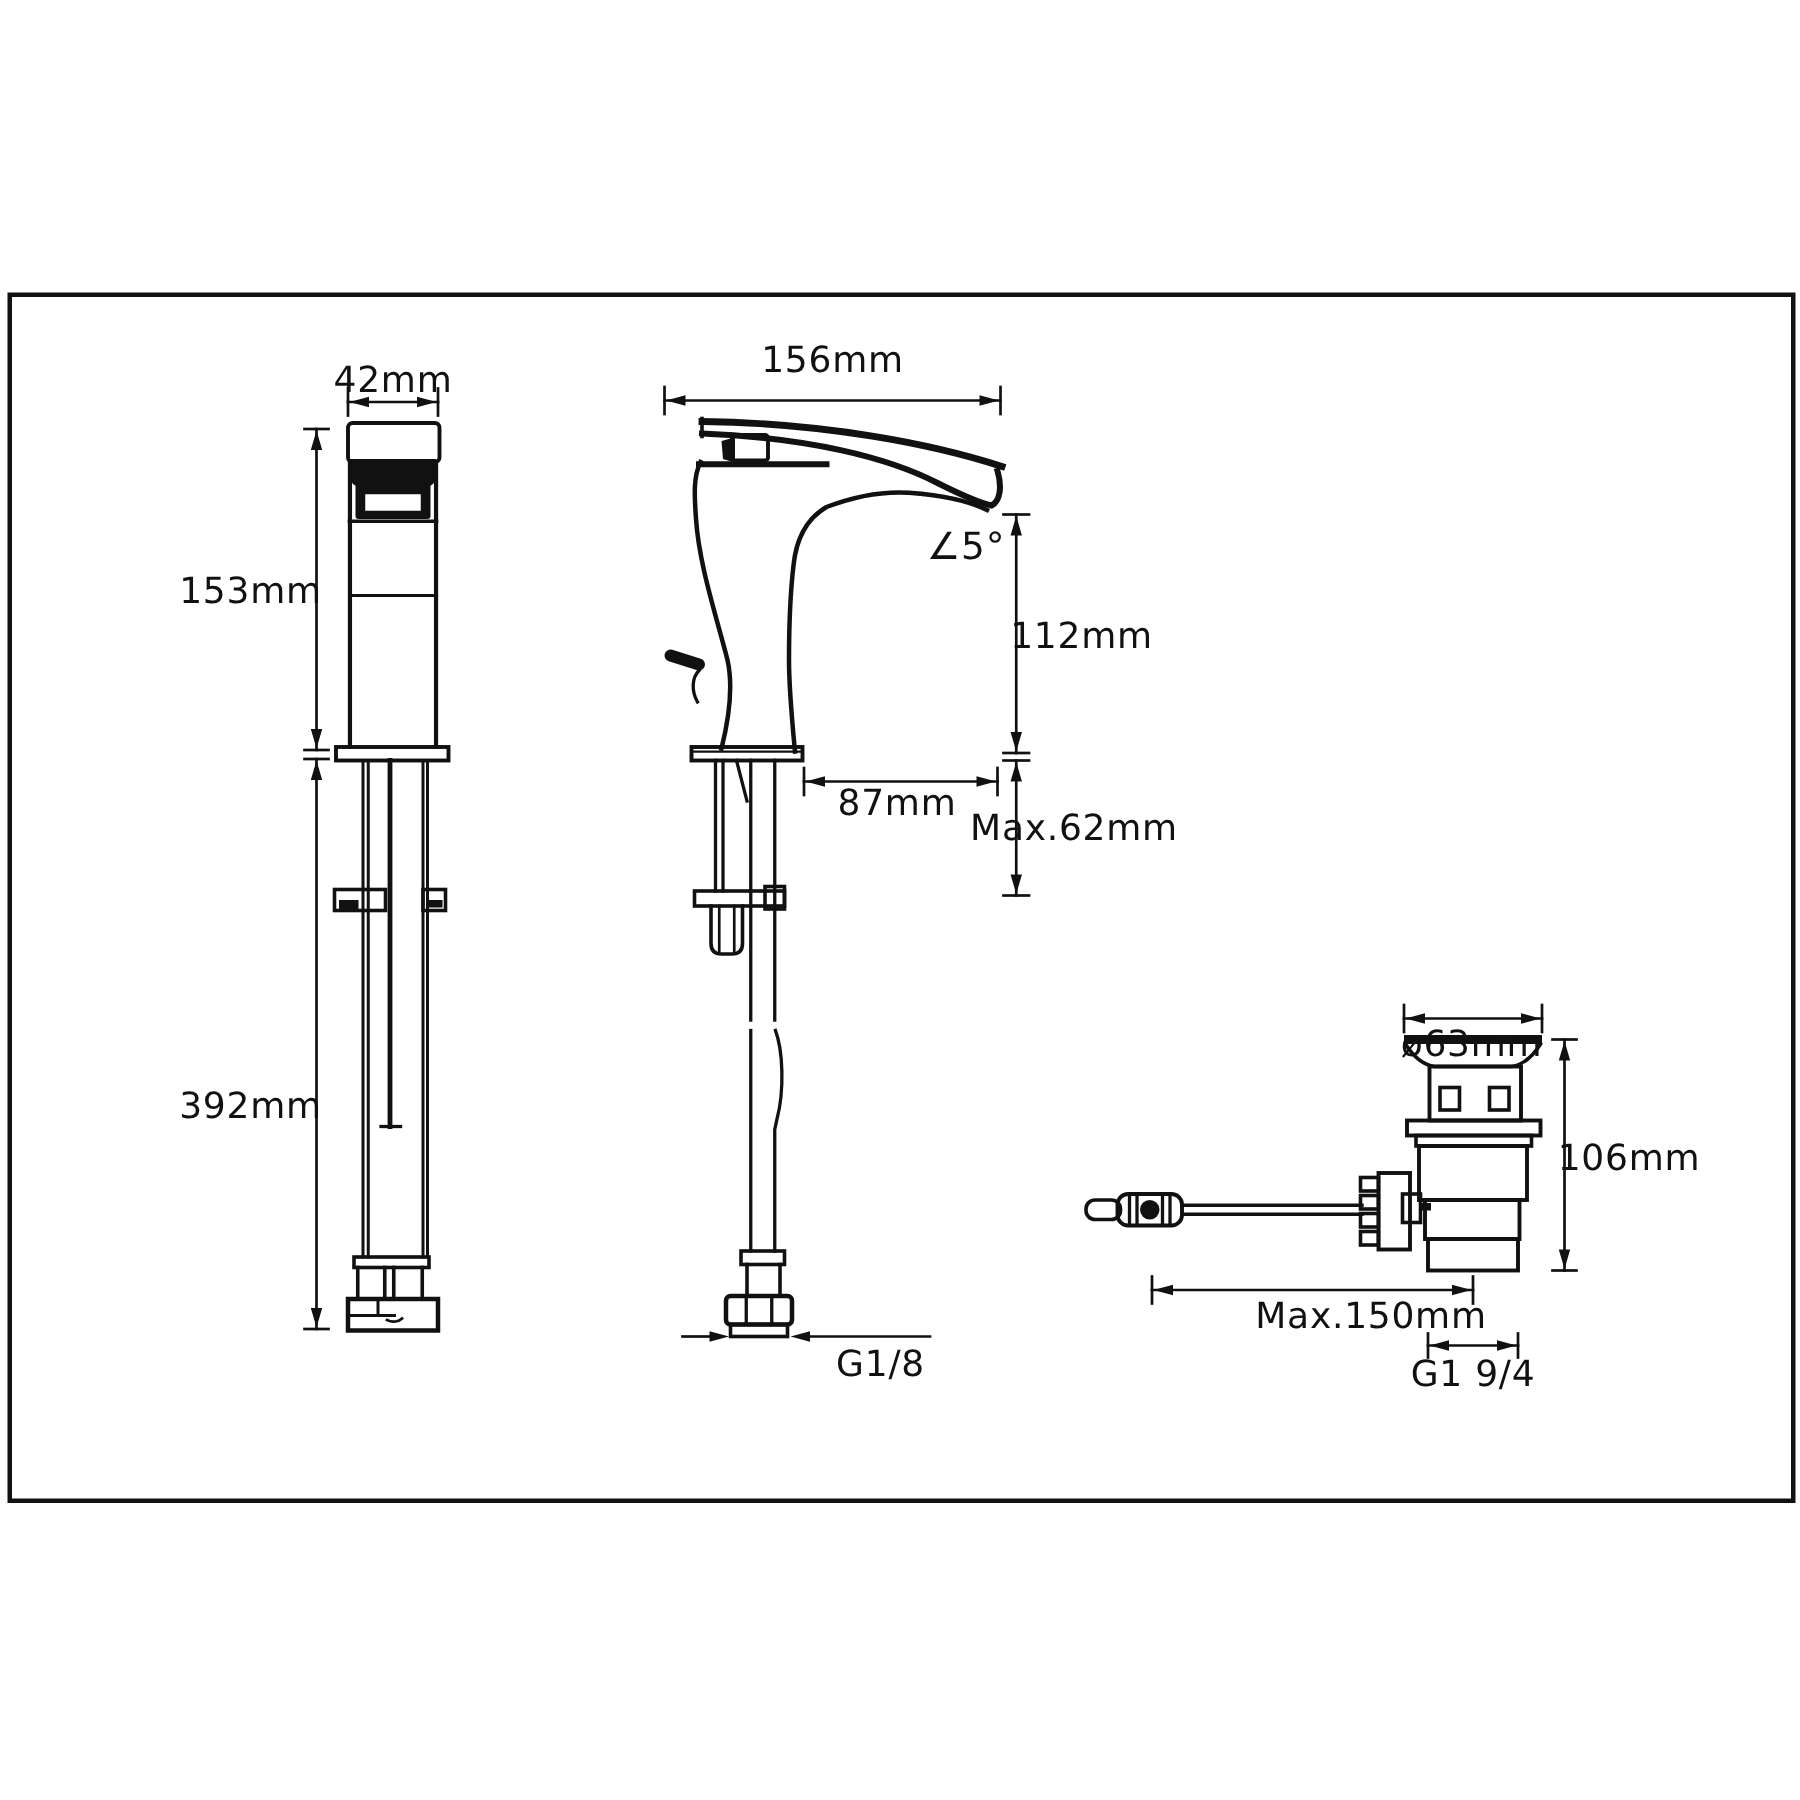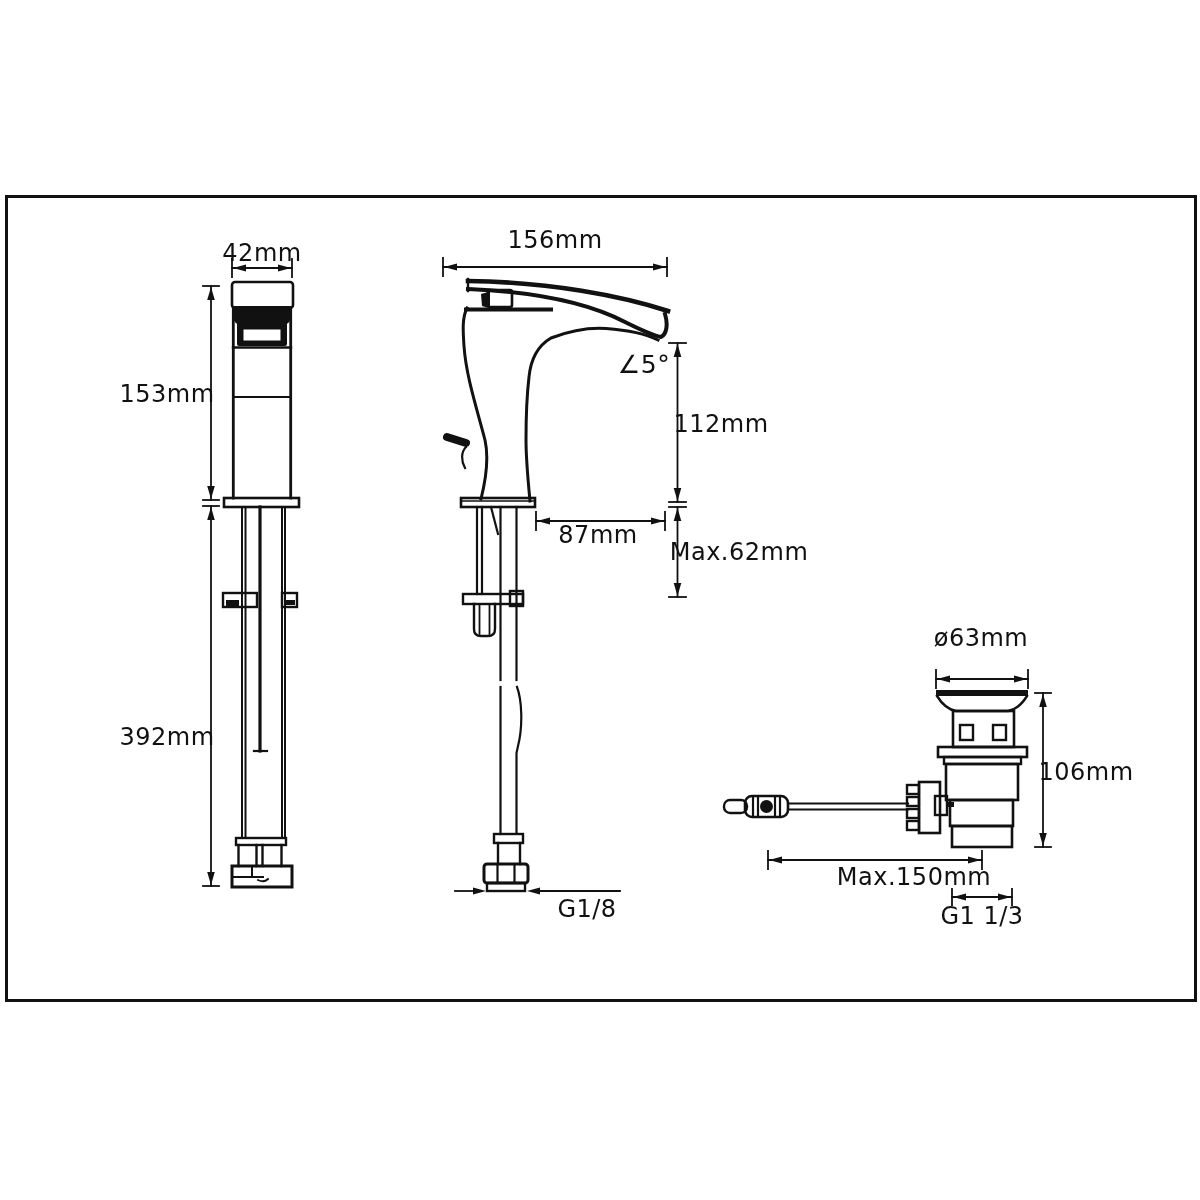--- a/index.html
+++ b/index.html
@@ -255,20 +255,20 @@
   </svg>
 
   <div class="dim-label" style="left:262px;top:253px">42mm</div>
   <div class="dim-label" style="left:167px;top:394px">153mm</div>
   <div class="dim-label" style="left:167px;top:737px">392mm</div>
 
   <div class="dim-label" style="left:555px;top:240px">156mm</div>
   <div class="dim-label angle-label" style="left:644px;top:364px">∠5°</div>
   <div class="dim-label" style="left:721px;top:424px">112mm</div>
   <div class="dim-label" style="left:598px;top:535px">87mm</div>
-  <div class="dim-label" style="left:739px;top:552px">Max.62mm</div>
+  <div class="dim-label" style="left:716px;top:552px">Max.62mm</div>
   <div class="dim-label" style="left:587px;top:909px">G1/8</div>
 
-  <div class="dim-label" style="left:981px;top:638px">ø63mm</div>
+  <div class="dim-label" style="left:981px;top:696px">ø63mm</div>
   <div class="dim-label" style="left:1086px;top:772px">106mm</div>
   <div class="dim-label" style="left:914px;top:877px">Max.150mm</div>
-  <div class="dim-label" style="left:982px;top:916px">G1 1/3</div>
+  <div class="dim-label" style="left:982px;top:916px">G1 9/4</div>
 </div>
 
 </body></html>

